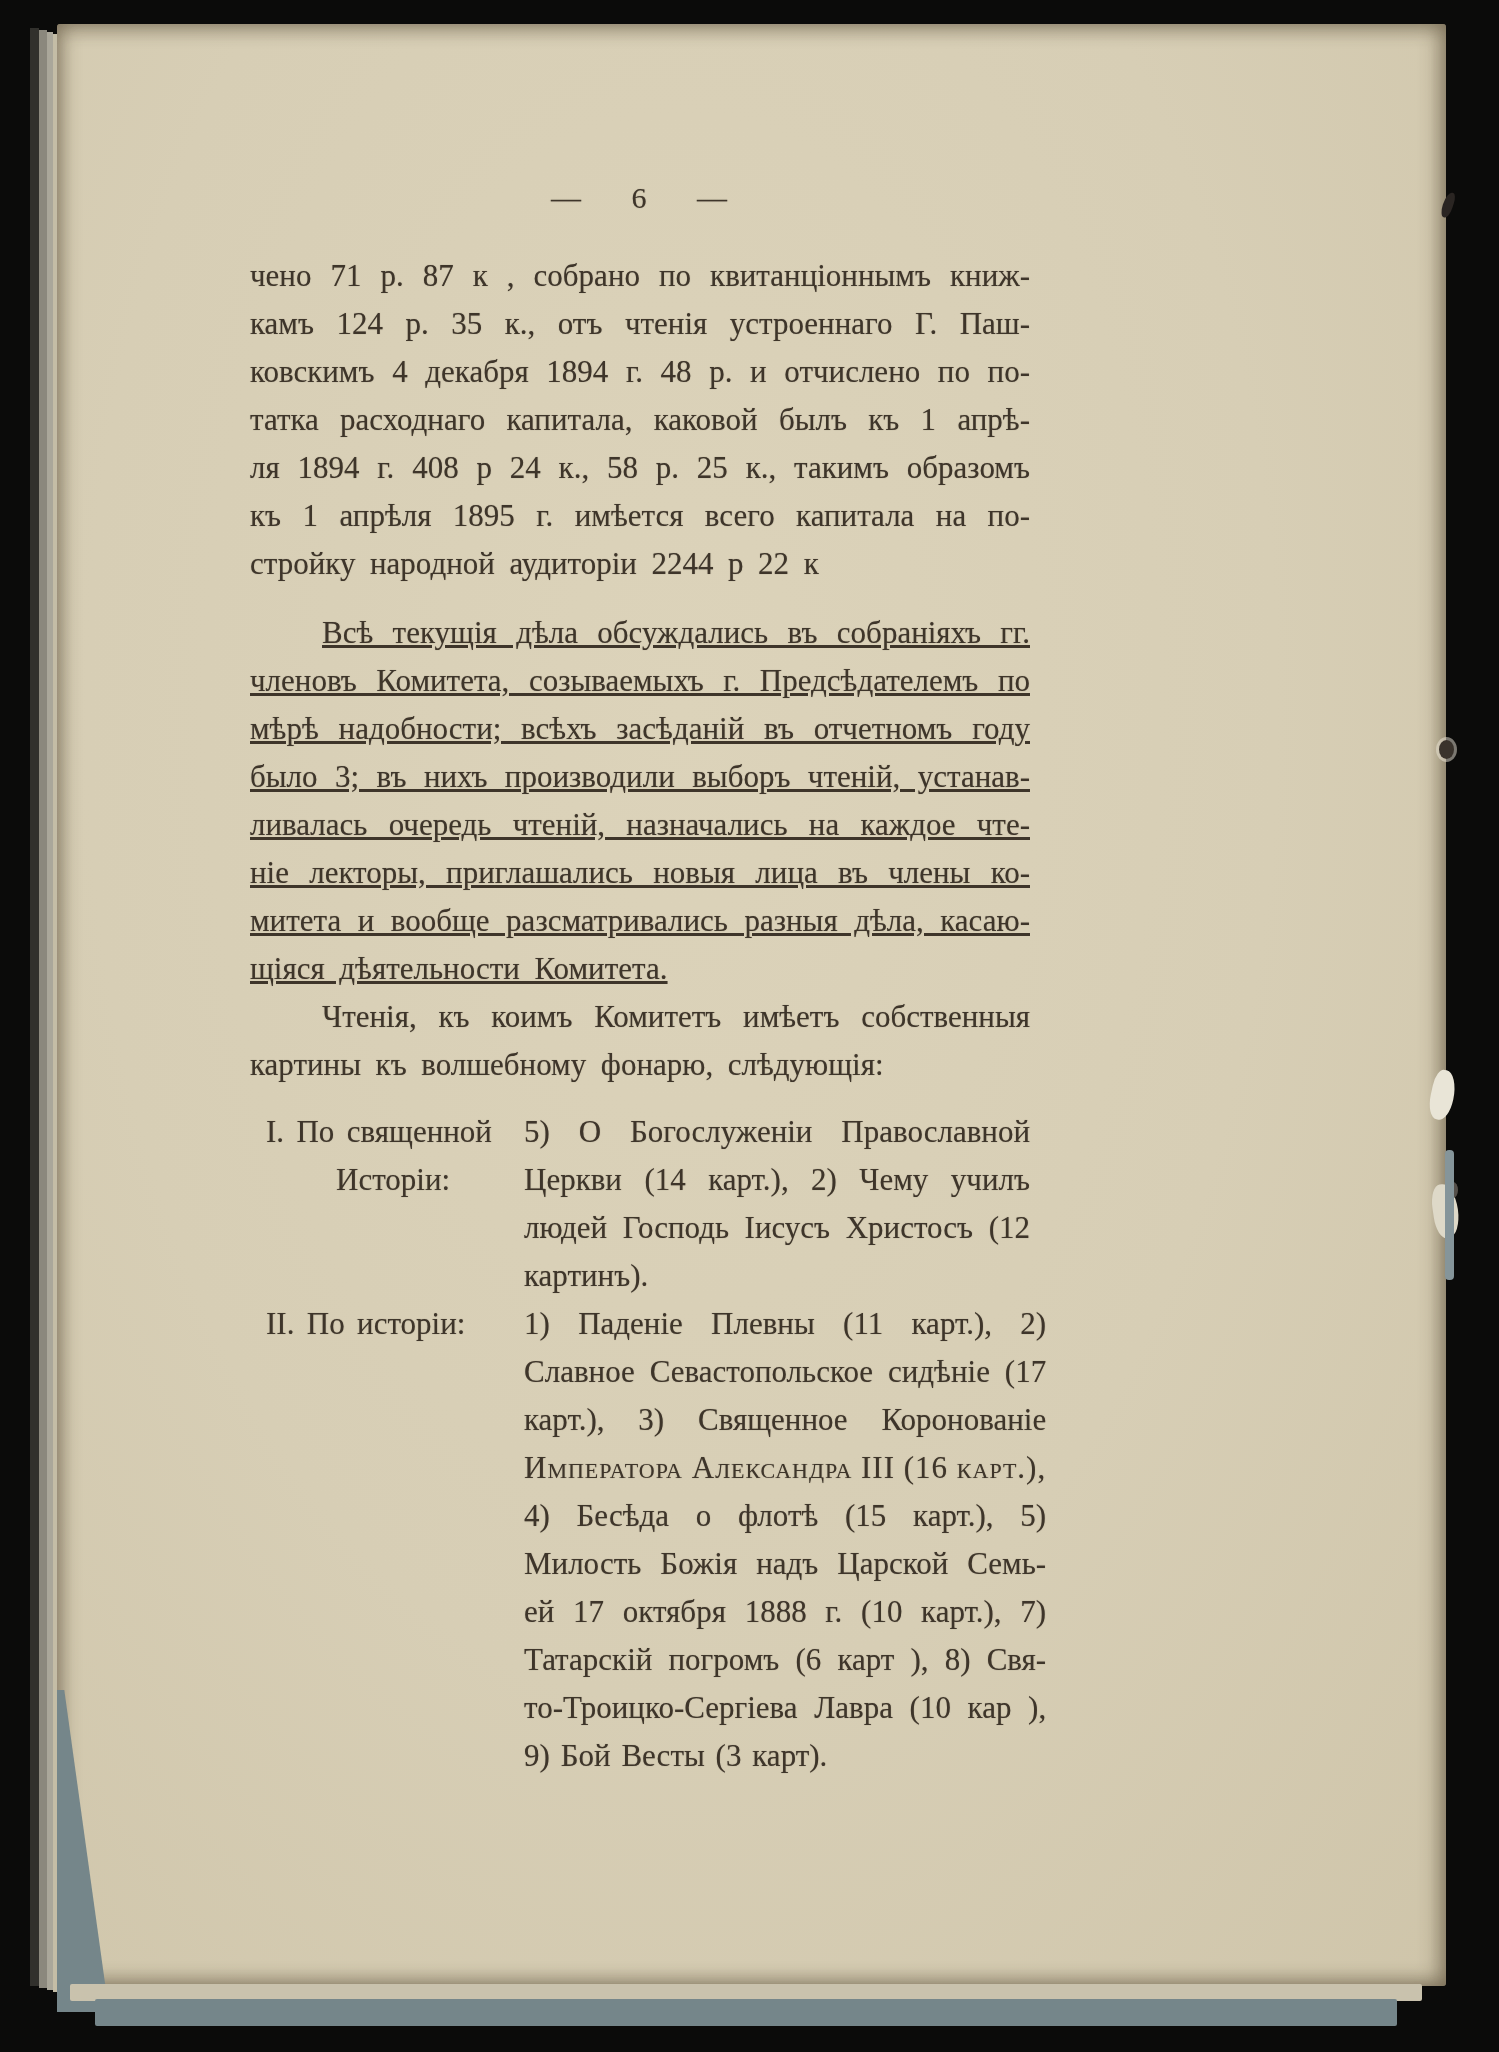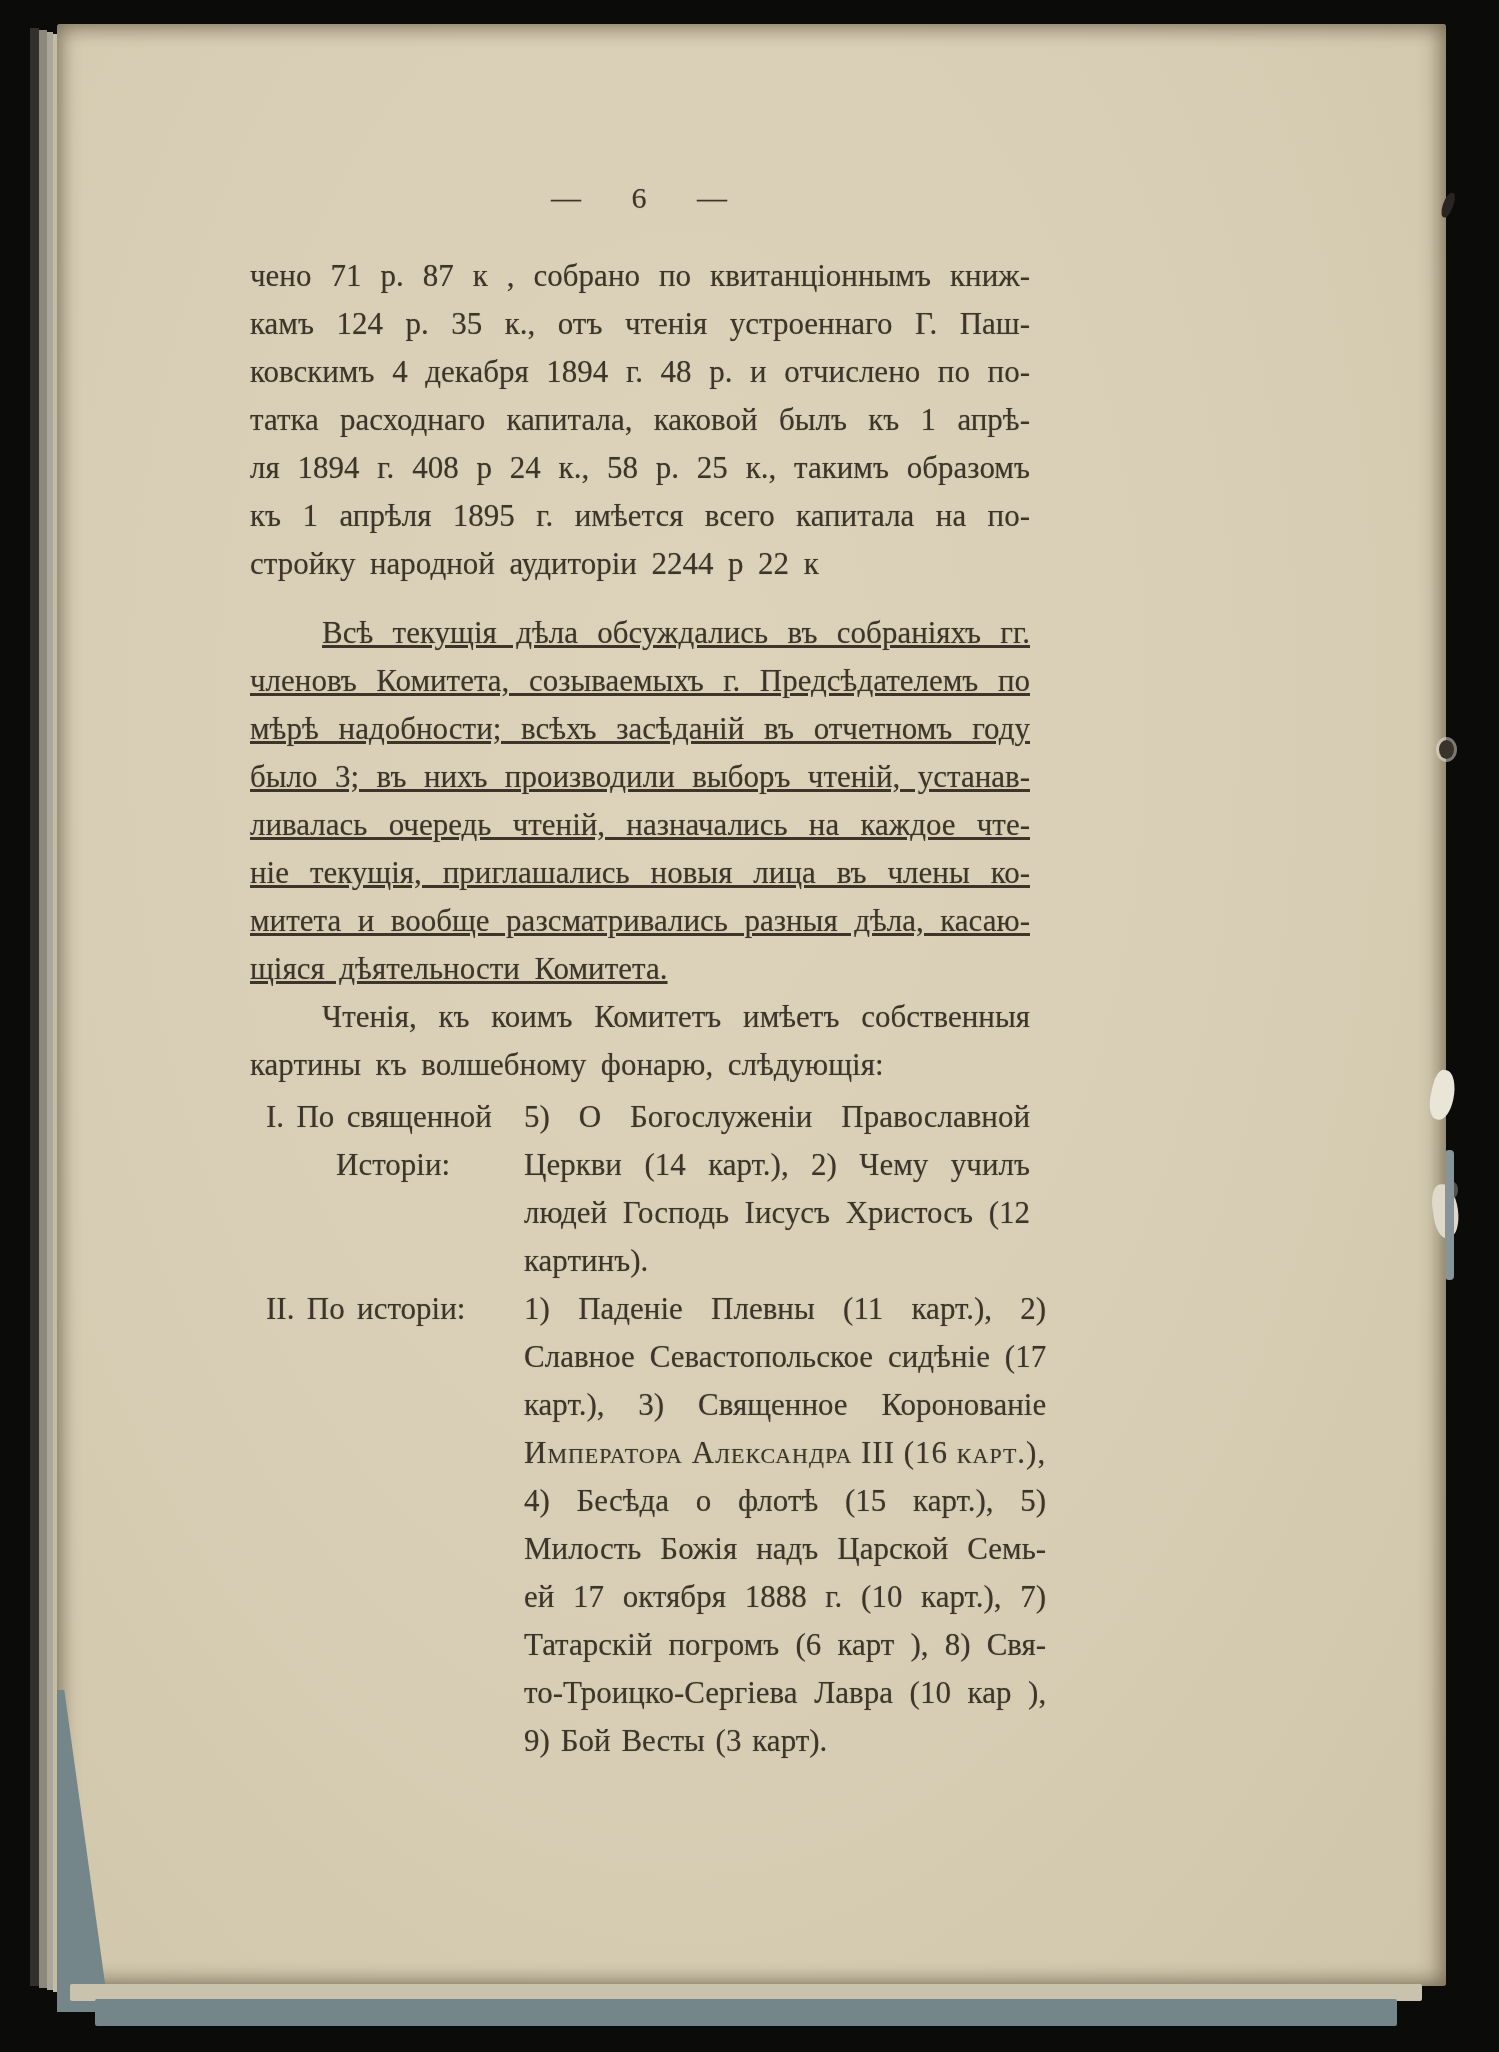--- a/index.html
+++ b/index.html
@@ -47,21 +47,21 @@
   .page-header{
     text-align:center;line-height:48px;font-size:30px;
     word-spacing:1.3em;letter-spacing:2px;margin-bottom:30px;
   }
   .tline{text-align:justify;text-align-last:justify;white-space:nowrap;}
   .tline.last{text-align-last:left;word-spacing:.22em;}
   .tline.indent{padding-left:72px;}
   .tline.smallcaps{font-variant:small-caps;letter-spacing:1px;}
   .para1{margin-bottom:21px;}
   .para2{text-decoration:underline;}
-  .para3{margin-bottom:4px;}
+  .para3{margin-bottom:19px;}
   .list-item{display:grid;grid-template-columns:258px 1fr;margin-left:16px;}
   .label .tline{text-align:left;text-align-last:left;word-spacing:.15em;}
   .label .tline:nth-child(2){padding-left:70px;}
   .content-col .tline.last{word-spacing:.1em;}
 </style>
 </head>
 <body>
 
 <div class="edge edge1"></div>
 <div class="edge edge2"></div>
@@ -84,21 +84,21 @@
         <div class="tline">къ 1 апрѣля 1895 г. имѣется всего капитала на по-</div>
         <div class="tline last">стройку народной аудиторіи 2244 р 22 к</div>
       </div>
 
     <div class="para2">
         <div class="tline indent">Всѣ текущія дѣла обсуждались въ собраніяхъ гг.</div>
         <div class="tline">членовъ Комитета, созываемыхъ г. Предсѣдателемъ по</div>
         <div class="tline">мѣрѣ надобности; всѣхъ засѣданій въ отчетномъ году</div>
         <div class="tline">было 3; въ нихъ производили выборъ чтеній, устанав-</div>
         <div class="tline">ливалась очередь чтеній, назначались на каждое чте-</div>
-        <div class="tline">ніе текущія, приглашались новыя лица въ члены ко-</div>
+        <div class="tline">ніе лекторы, приглашались новыя лица въ члены ко-</div>
         <div class="tline">митета и вообще разсматривались разныя дѣла, касаю-</div>
         <div class="tline last">щіяся дѣятельности Комитета.</div>
       </div>
 
     <div class="para3">
         <div class="tline indent">Чтенія, къ коимъ Комитетъ имѣетъ собственныя</div>
         <div class="tline last">картины къ волшебному фонарю, слѣдующія:</div>
       </div>
 
     <div class="list-item">

